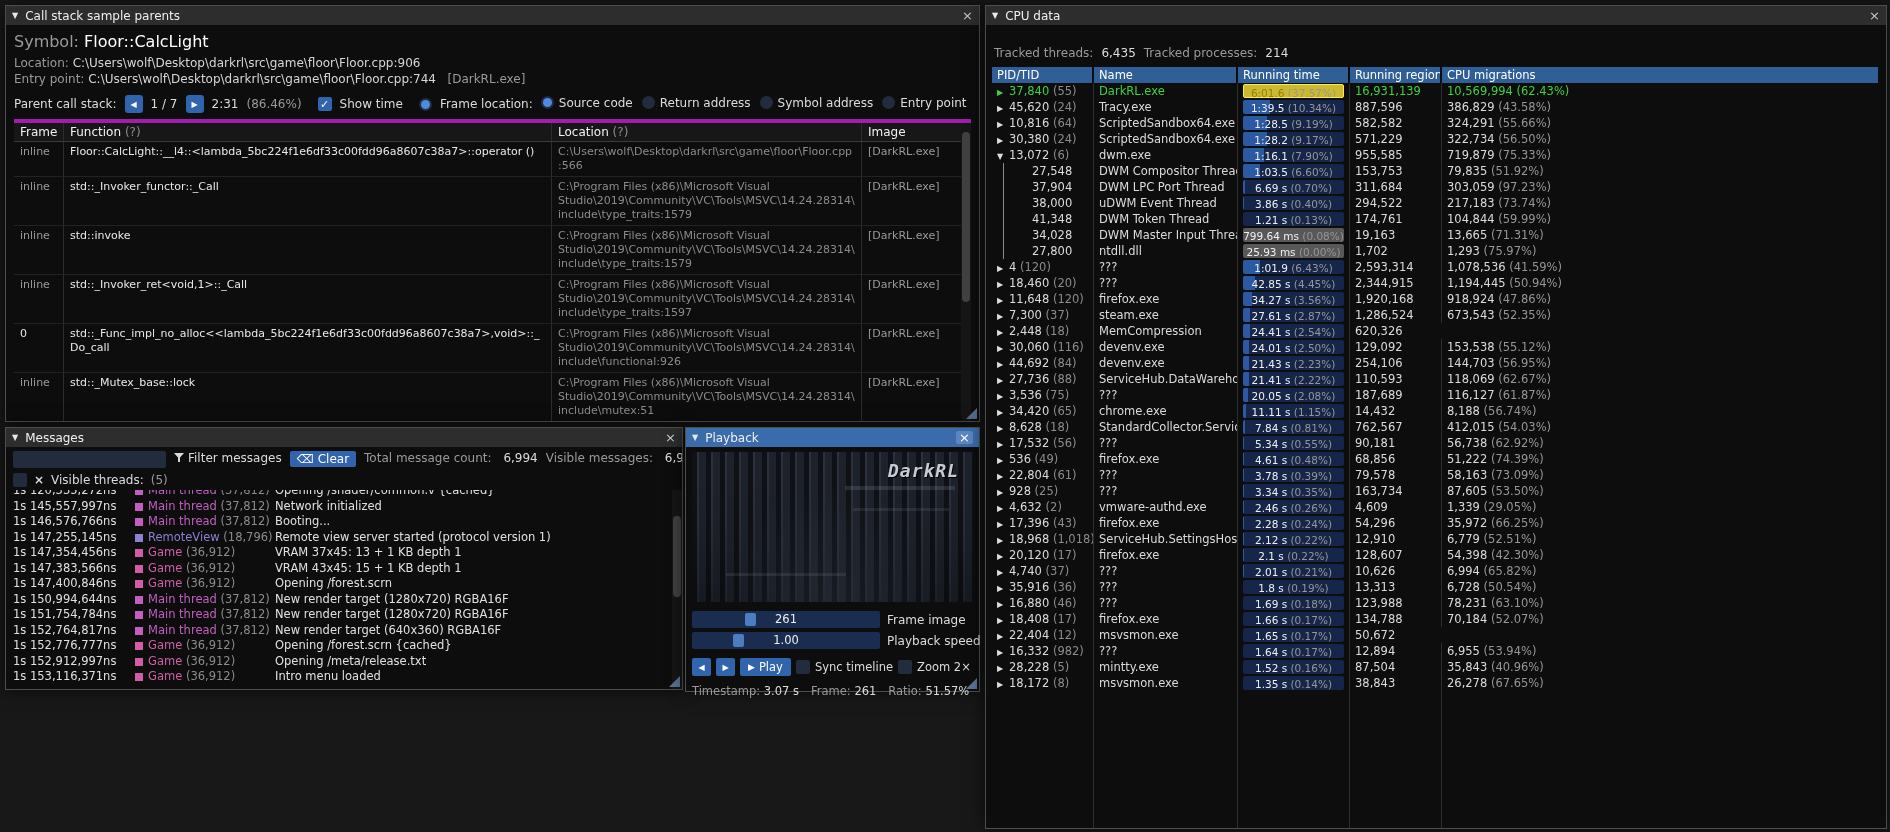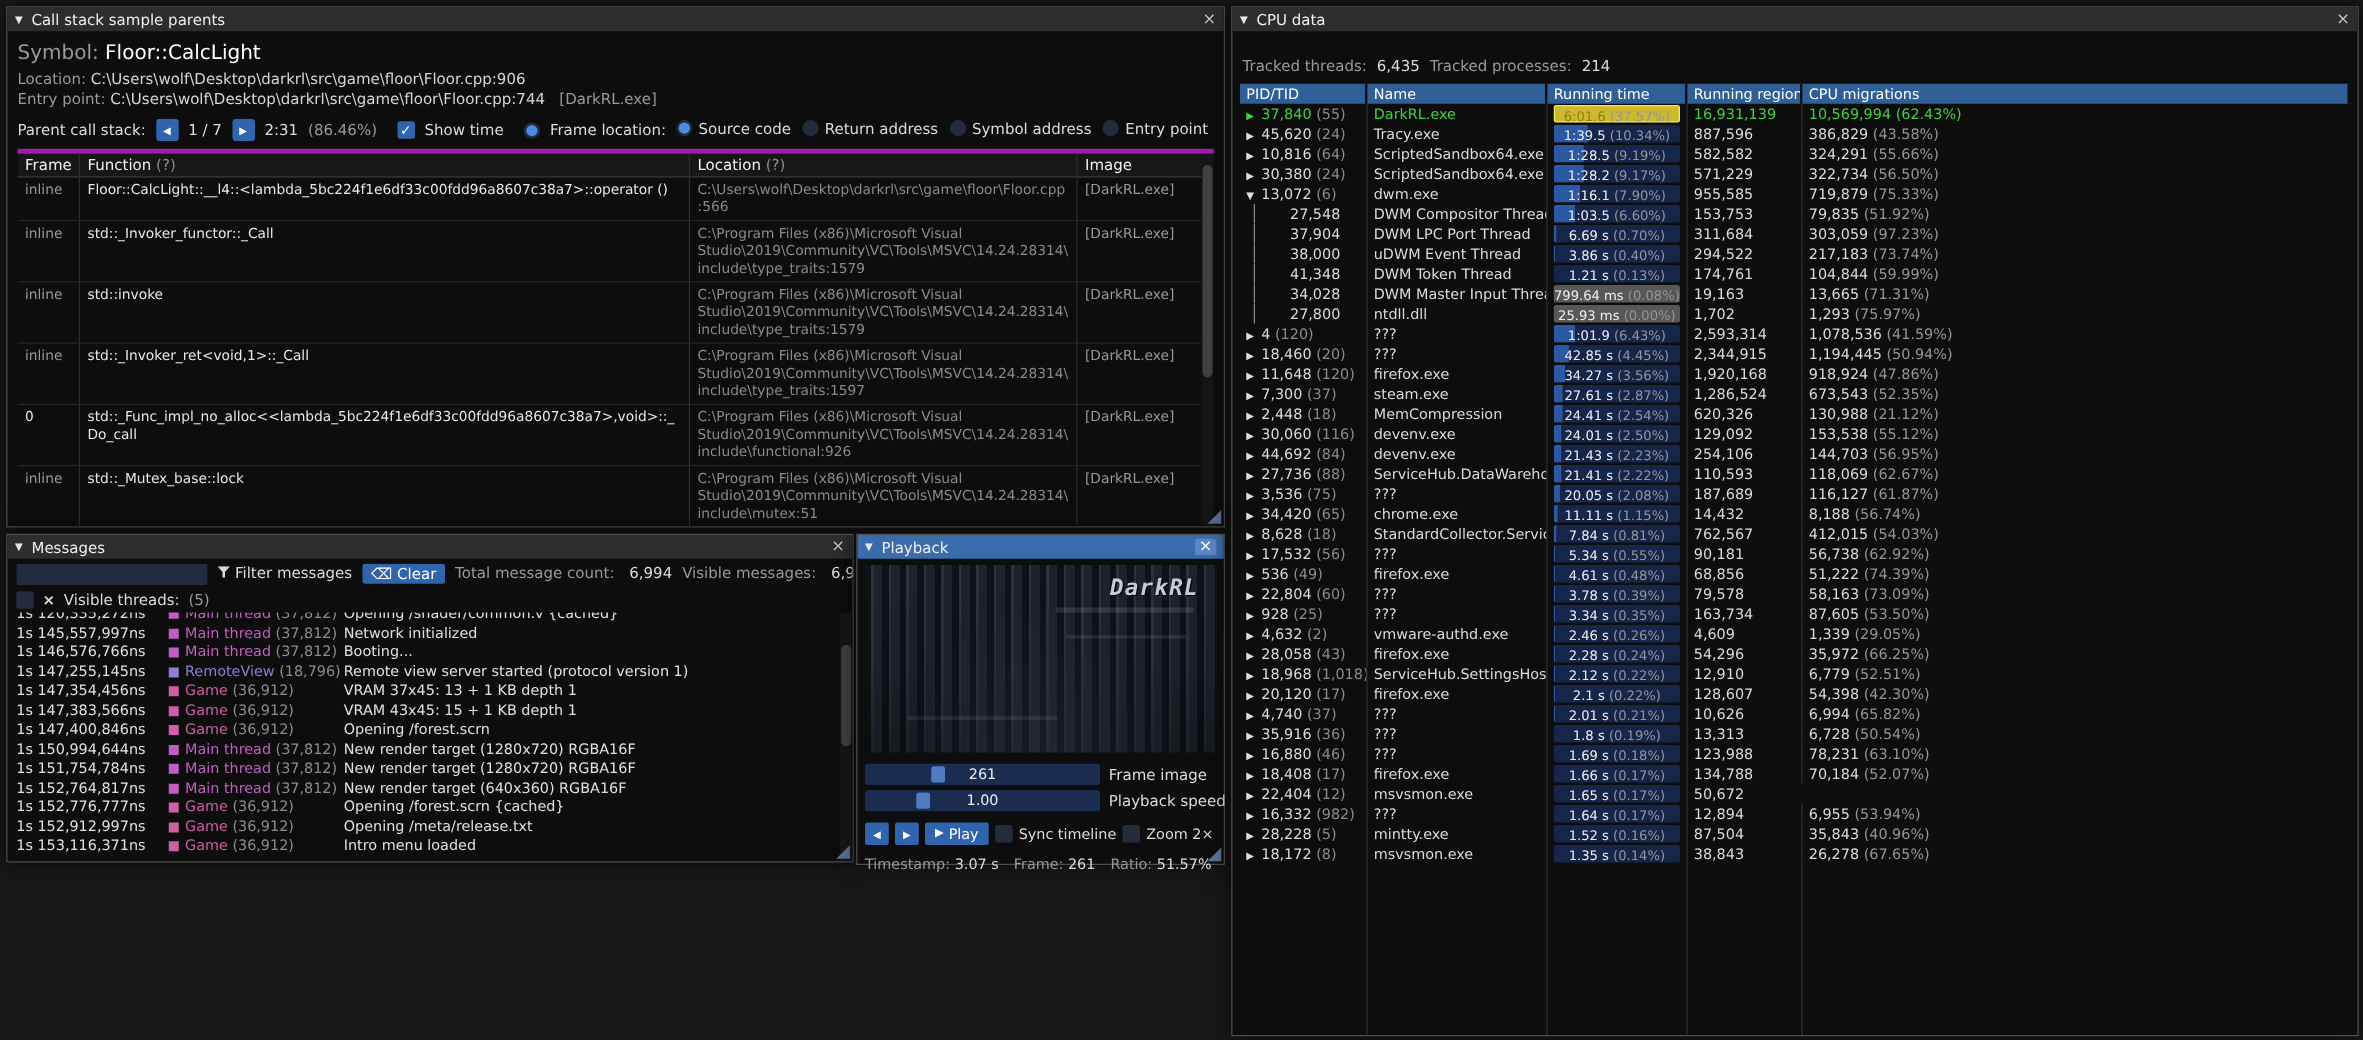--- a/index.html
+++ b/index.html
@@ -600,21 +600,20 @@
         <div class="cpu-grid cpu-row">
           <div class="c-pid"><span class="exp">▶</span><span class="pidv">2,448</span> <span class="dim2">(18)</span></div>
           <div class="c-name">MemCompression</div>
           <div>
             <div class="pill">
               <div class="pill-fill" style="width: 7%;"></div>
               <span class="pill-text"><span>24.41 s</span> <span class="pct">(2.54%)</span></span>
             </div>
           </div>
           <div class="c-reg">620,326</div>
-          <div class="c-mig"><span>130,988</span> <span class="pct">(21.12%)</span></div>
         </div>
 
         <div class="cpu-grid cpu-row">
           <div class="c-pid"><span class="exp">▶</span><span class="pidv">30,060</span> <span class="dim2">(116)</span></div>
           <div class="c-name">devenv.exe</div>
           <div>
             <div class="pill">
               <div class="pill-fill" style="width: 6%;"></div>
               <span class="pill-text"><span>24.01 s</span> <span class="pct">(2.50%)</span></span>
             </div>
@@ -708,21 +707,21 @@
             <div class="pill">
               <div class="pill-fill" style="width: 1%;"></div>
               <span class="pill-text"><span>4.61 s</span> <span class="pct">(0.48%)</span></span>
             </div>
           </div>
           <div class="c-reg">68,856</div>
           <div class="c-mig"><span>51,222</span> <span class="pct">(74.39%)</span></div>
         </div>
 
         <div class="cpu-grid cpu-row">
-          <div class="c-pid"><span class="exp">▶</span><span class="pidv">22,804</span> <span class="dim2">(60)</span></div>
+          <div class="c-pid"><span class="exp">▶</span><span class="pidv">22,804</span> <span class="dim2">(61)</span></div>
           <div class="c-name">???</div>
           <div>
             <div class="pill">
               <div class="pill-fill" style="width: 1%;"></div>
               <span class="pill-text"><span>3.78 s</span> <span class="pct">(0.39%)</span></span>
             </div>
           </div>
           <div class="c-reg">79,578</div>
           <div class="c-mig"><span>58,163</span> <span class="pct">(73.09%)</span></div>
         </div>
@@ -747,21 +746,21 @@
             <div class="pill">
               <div class="pill-fill" style="width: 1%;"></div>
               <span class="pill-text"><span>2.46 s</span> <span class="pct">(0.26%)</span></span>
             </div>
           </div>
           <div class="c-reg">4,609</div>
           <div class="c-mig"><span>1,339</span> <span class="pct">(29.05%)</span></div>
         </div>
 
         <div class="cpu-grid cpu-row">
-          <div class="c-pid"><span class="exp">▶</span><span class="pidv">28,058</span> <span class="dim2">(43)</span></div>
+          <div class="c-pid"><span class="exp">▶</span><span class="pidv">17,396</span> <span class="dim2">(43)</span></div>
           <div class="c-name">firefox.exe</div>
           <div>
             <div class="pill">
               <div class="pill-fill" style="width: 1%;"></div>
               <span class="pill-text"><span>2.28 s</span> <span class="pct">(0.24%)</span></span>
             </div>
           </div>
           <div class="c-reg">54,296</div>
           <div class="c-mig"><span>35,972</span> <span class="pct">(66.25%)</span></div>
         </div>

